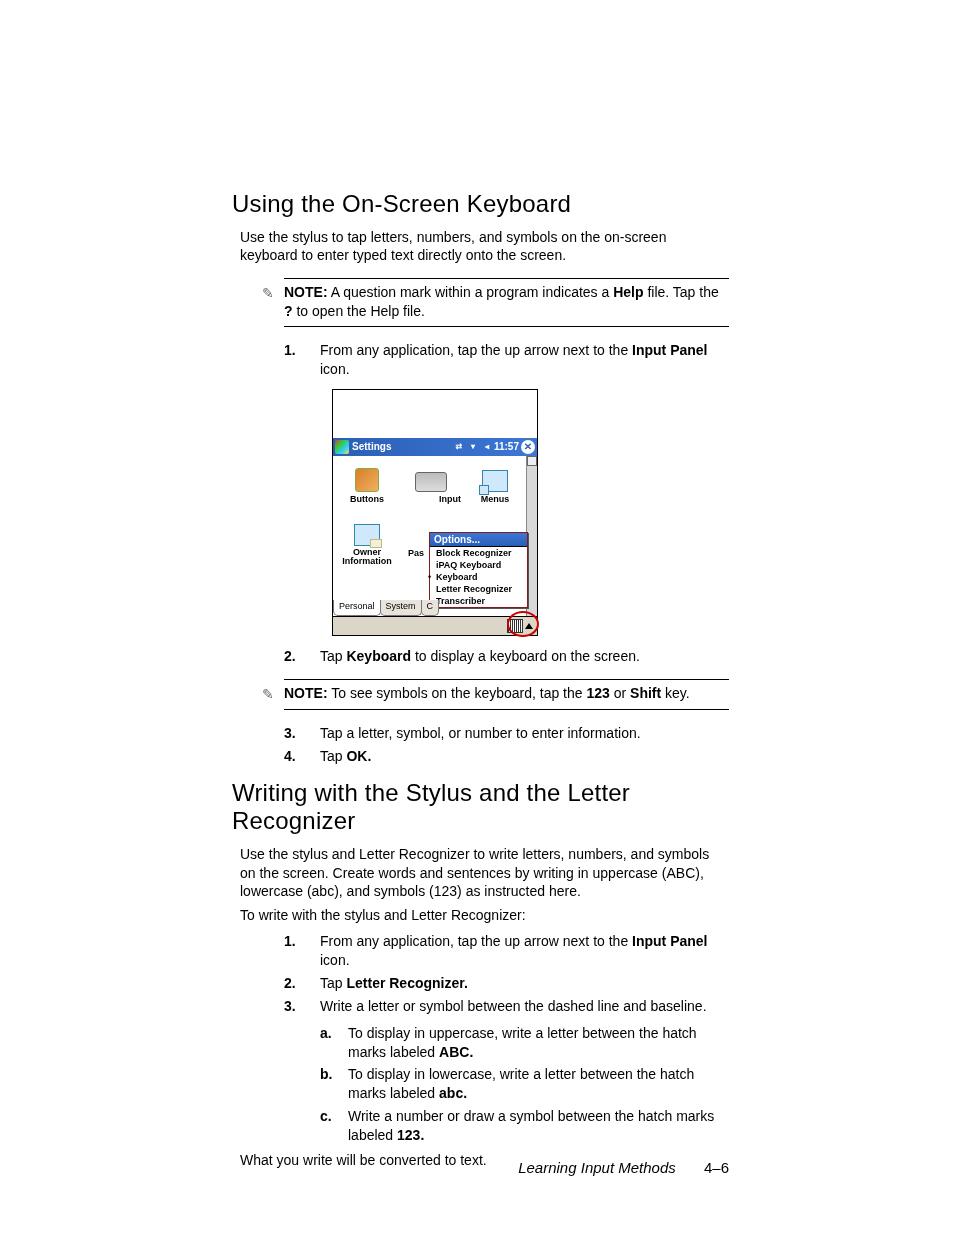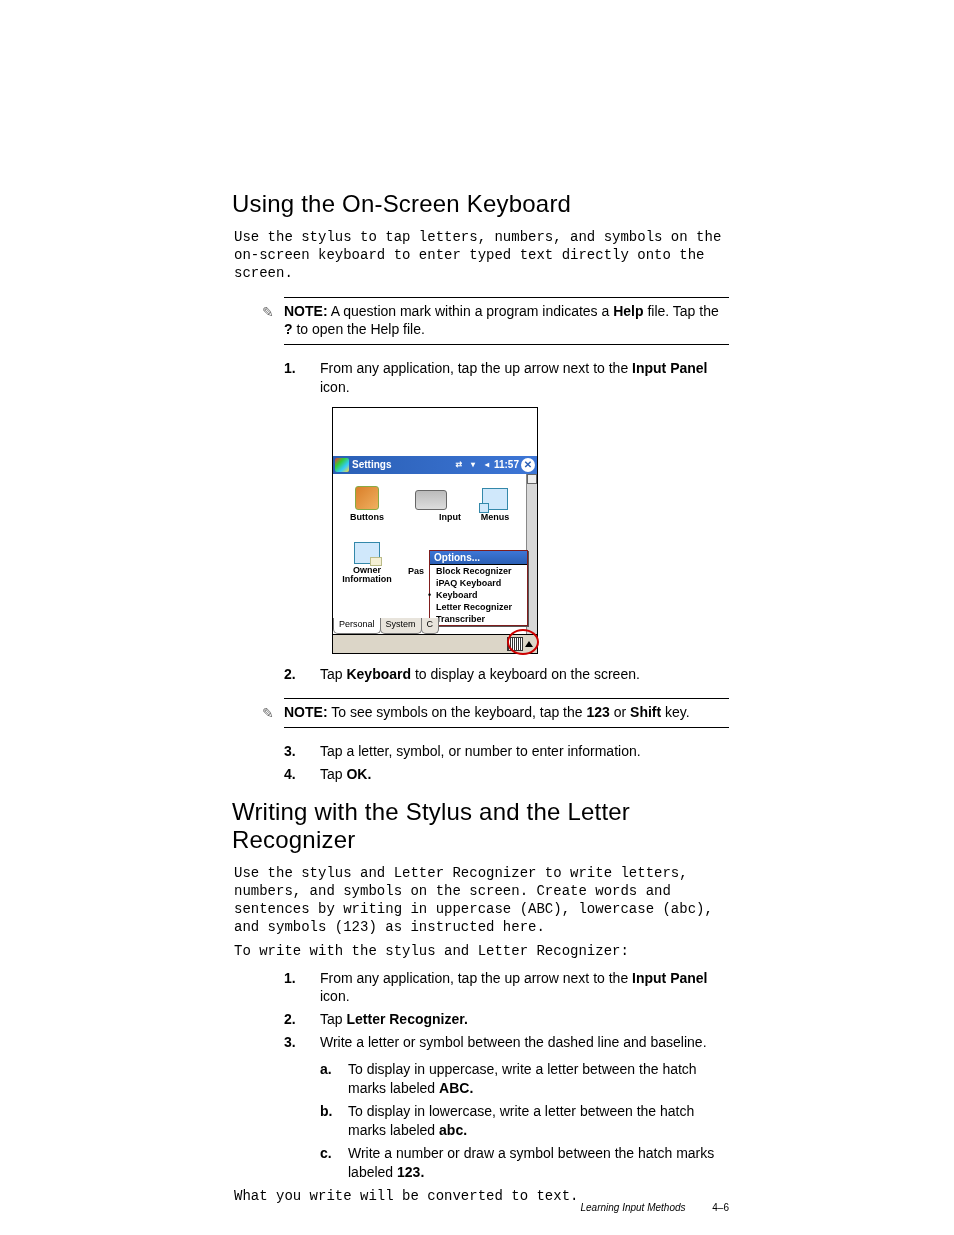--- a/index.html
+++ b/index.html
@@ -23,22 +23,21 @@
     font-size: 24px;
     letter-spacing: 0.2px;
     margin: 0 0 10px 0;
   }
   .indented {
     margin-left: 52px;
   }
   p.bodytext {
     font-size: 14px;
     line-height: 1.3;
-    margin: 6px 2px;
-    font-family: Liberation Mono, monospace;
+    margin: 6px 8px;
   }
   .note-block {
     margin: 14px 0 14px 52px;
     border-top: 1px solid #000;
     border-bottom: 1px solid #000;
     padding: 4px 0 6px 0;
     position: relative;
   }
   .note-block .note-icon {
     position: absolute;
@@ -297,21 +296,21 @@
   }
   .owner-label {
     line-height: 1.0;
   }
 
   .footer {
     position: absolute;
     bottom: 189px;
     right: 225px;
     font-style: italic;
-    font-size: 10px;
+    font-size: 15px;
   }
   .footer .nf {
     font-style: normal;
     margin-left: 24px;
   }
 </style>
 </head>
 <body>
 
 <div class="page">

